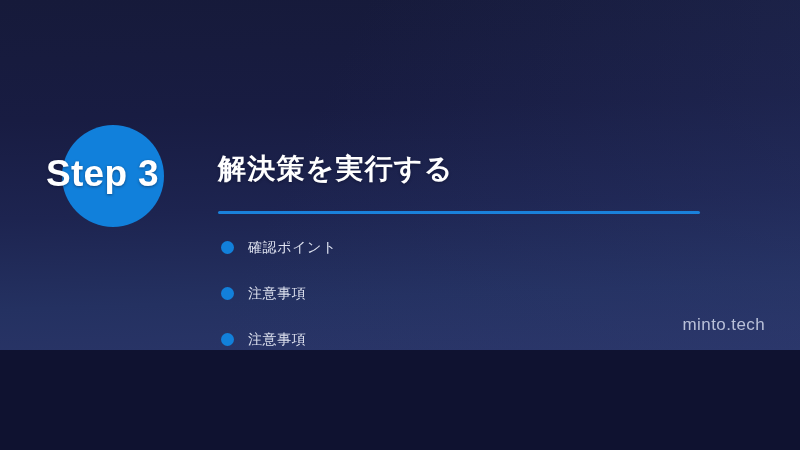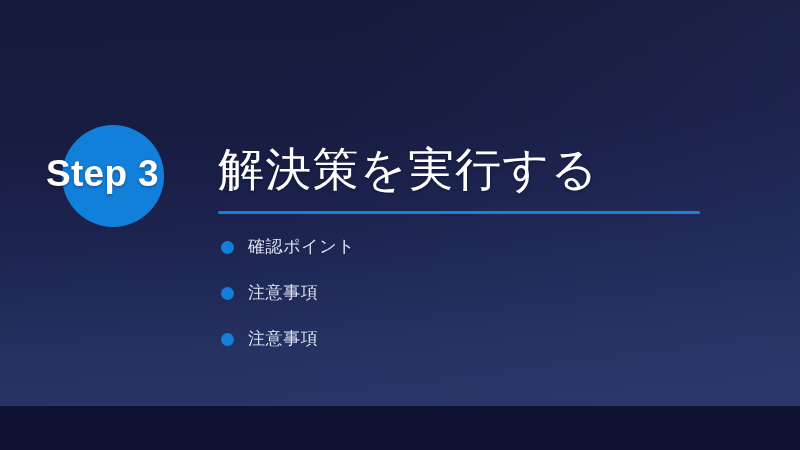--- a/index.html
+++ b/index.html
@@ -4,21 +4,21 @@
 <style>
   html, body {
     margin: 0;
     padding: 0;
     background: #0f1230;
   }
 
   #slide {
     position: relative;
     width: 800px;
-    height: 406px;
+    height: 350px;
     overflow: hidden;
     background: linear-gradient(178deg, #161a3a 0%, #181c42 32%, #1d2450 58%, #243161 82%, #2a3568 100%);
     font-family: "Liberation Sans", "DejaVu Sans", sans-serif;
     -webkit-font-smoothing: antialiased;
   }
 
   
   #slide::after {
     content: "";
     position: absolute;
@@ -59,22 +59,22 @@
     white-space: nowrap;
     text-shadow: 0 1px 3px rgba(8,12,35,0.45);
   }
 
   
   .title {
     position: absolute;
     left: 218px;
     top: 144px;
     color: #ffffff;
-    font-size: 46px;
-    font-weight: 400;
+    font-size: 28px;
+    font-weight: 700;
     letter-spacing: 1.2px;
     line-height: 50px;
     white-space: nowrap;
     text-shadow: 0 1px 3px rgba(8,12,35,0.45);
   }
 
   .title-rule {
     position: absolute;
     left: 218px;
     top: 211px;
@@ -104,21 +104,21 @@
     height: 13px;
     border-radius: 50%;
     background: #1280da;
   }
 
   .bullet-text {
     position: absolute;
     left: 27px;
     top: -3px;
     color: #dfe3f0;
-    font-size: 17px;
+    font-size: 14px;
     font-weight: 400;
     letter-spacing: 0.6px;
     line-height: 20px;
     white-space: nowrap;
   }
 
   
   .footer-brand {
     position: absolute;
     right: 35px;
@@ -155,15 +155,16 @@
         <span class="bullet-text">注意事項</span>
       </div>
 
       <div class="bullet-row">
         <span class="bullet-dot"></span>
         <span class="bullet-text">注意事項</span>
       </div>
 
     </div>
 
+    <div class="footer-brand">minto.tech</div>
 
   </div>
 </div>
 
 </body></html>

